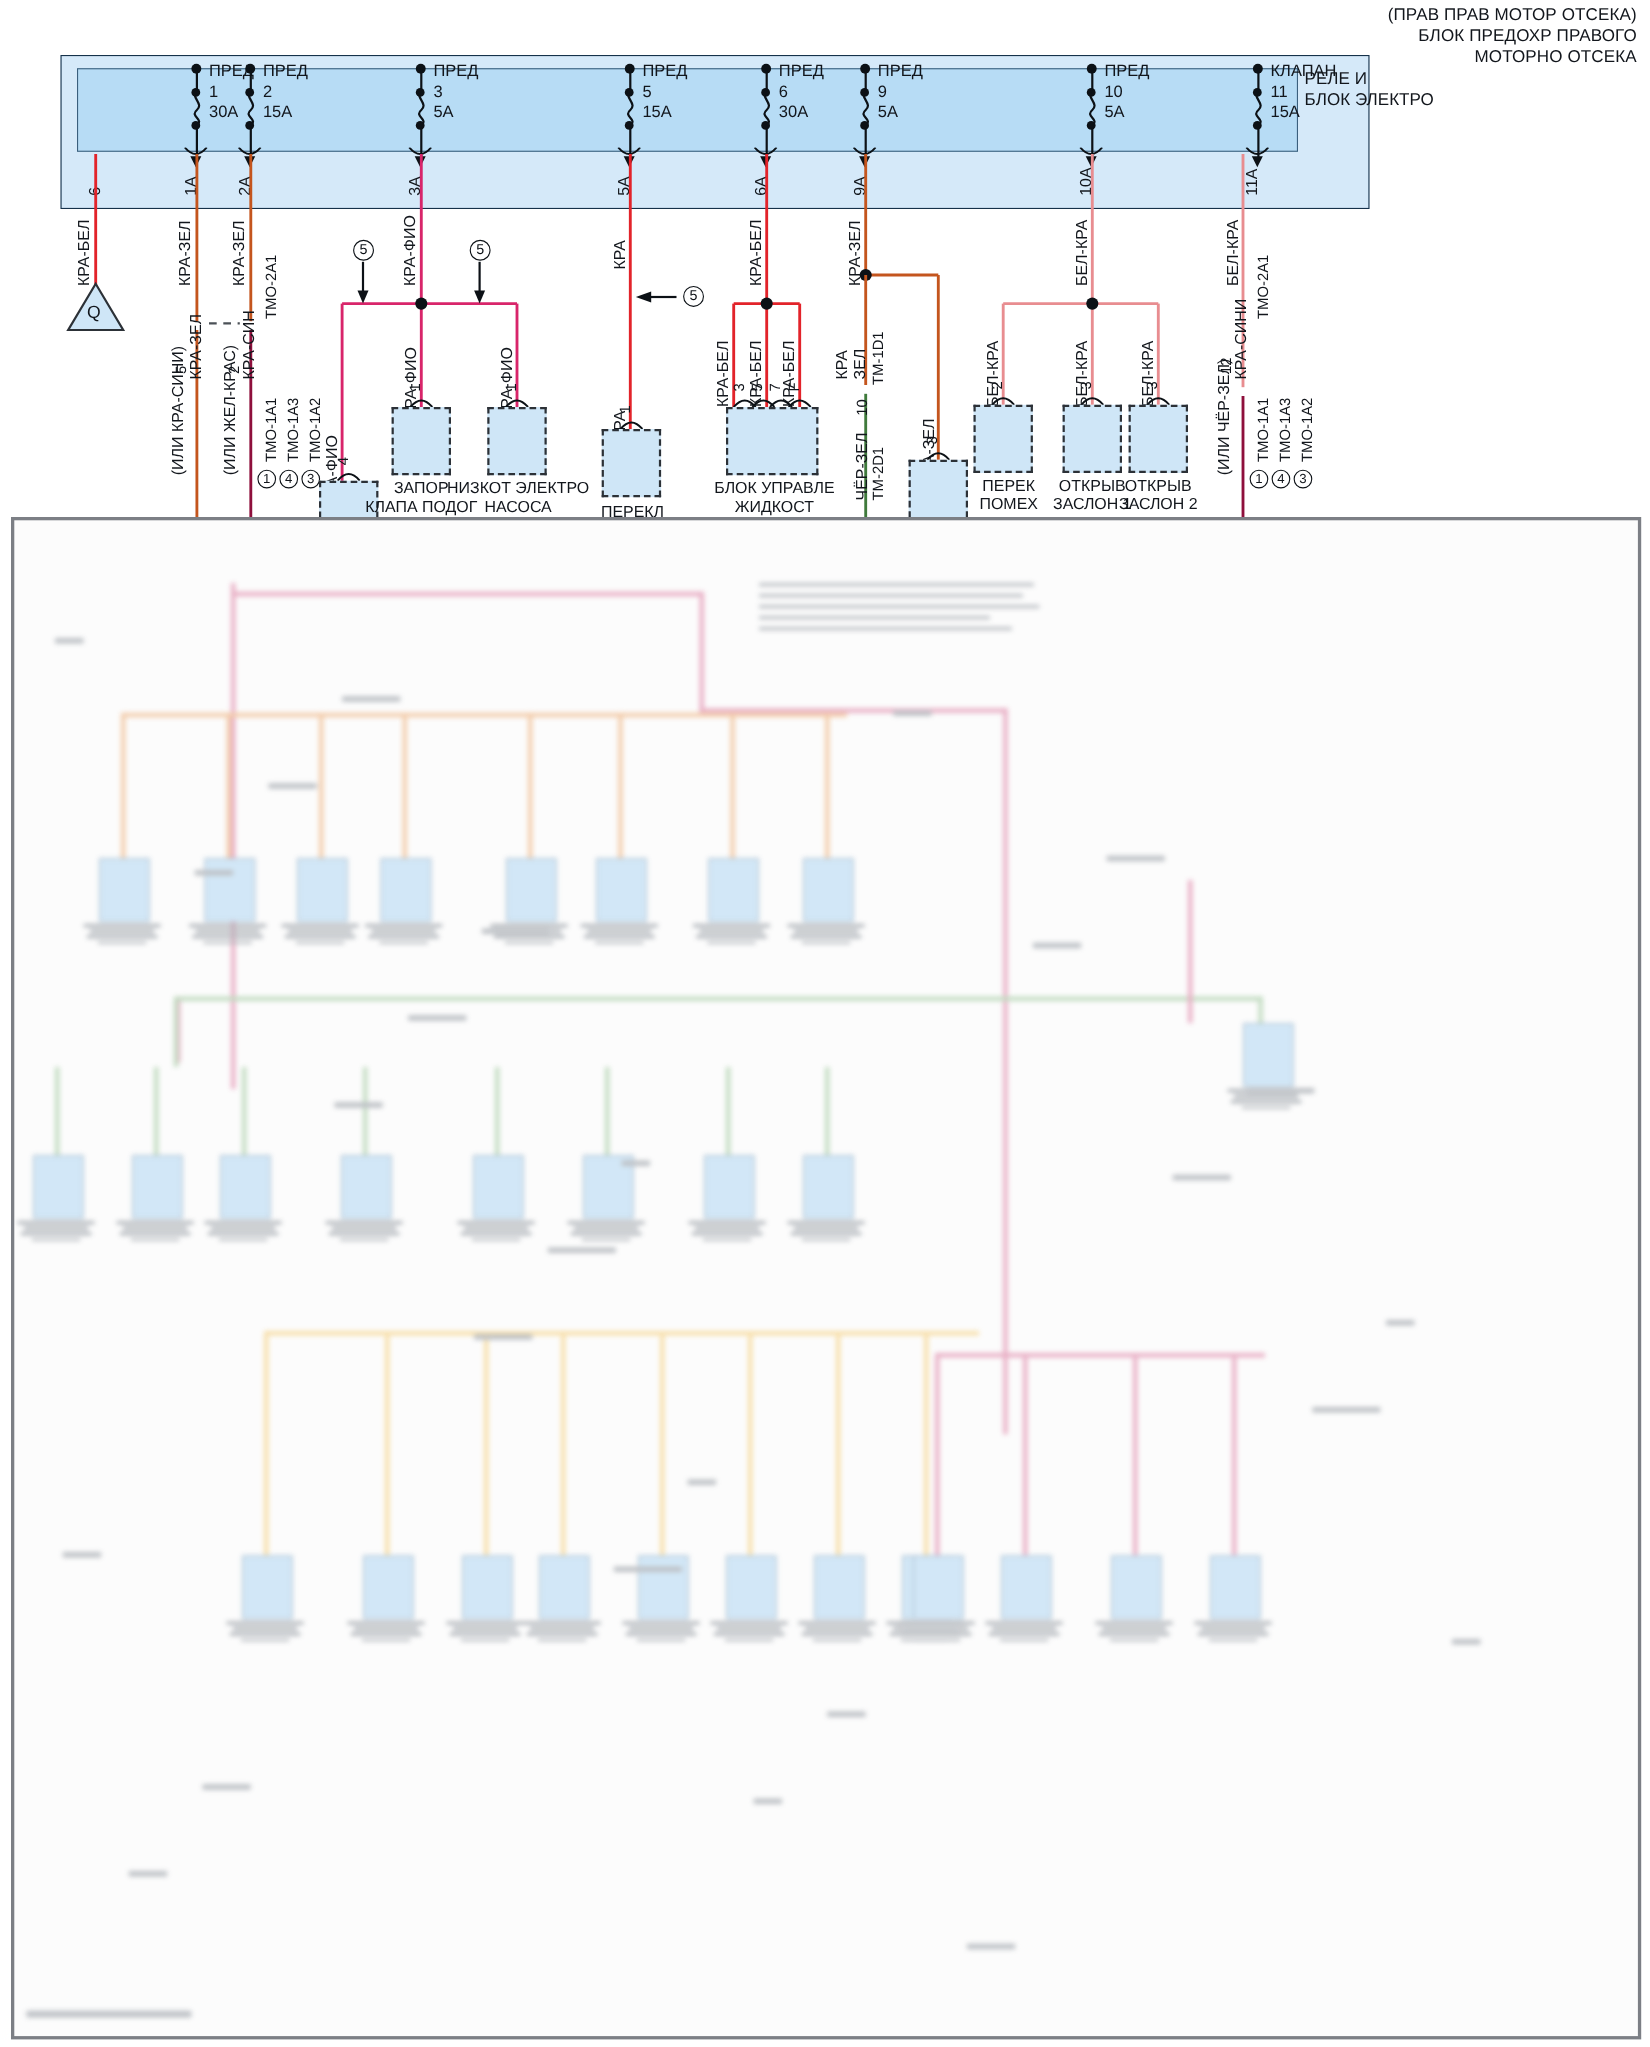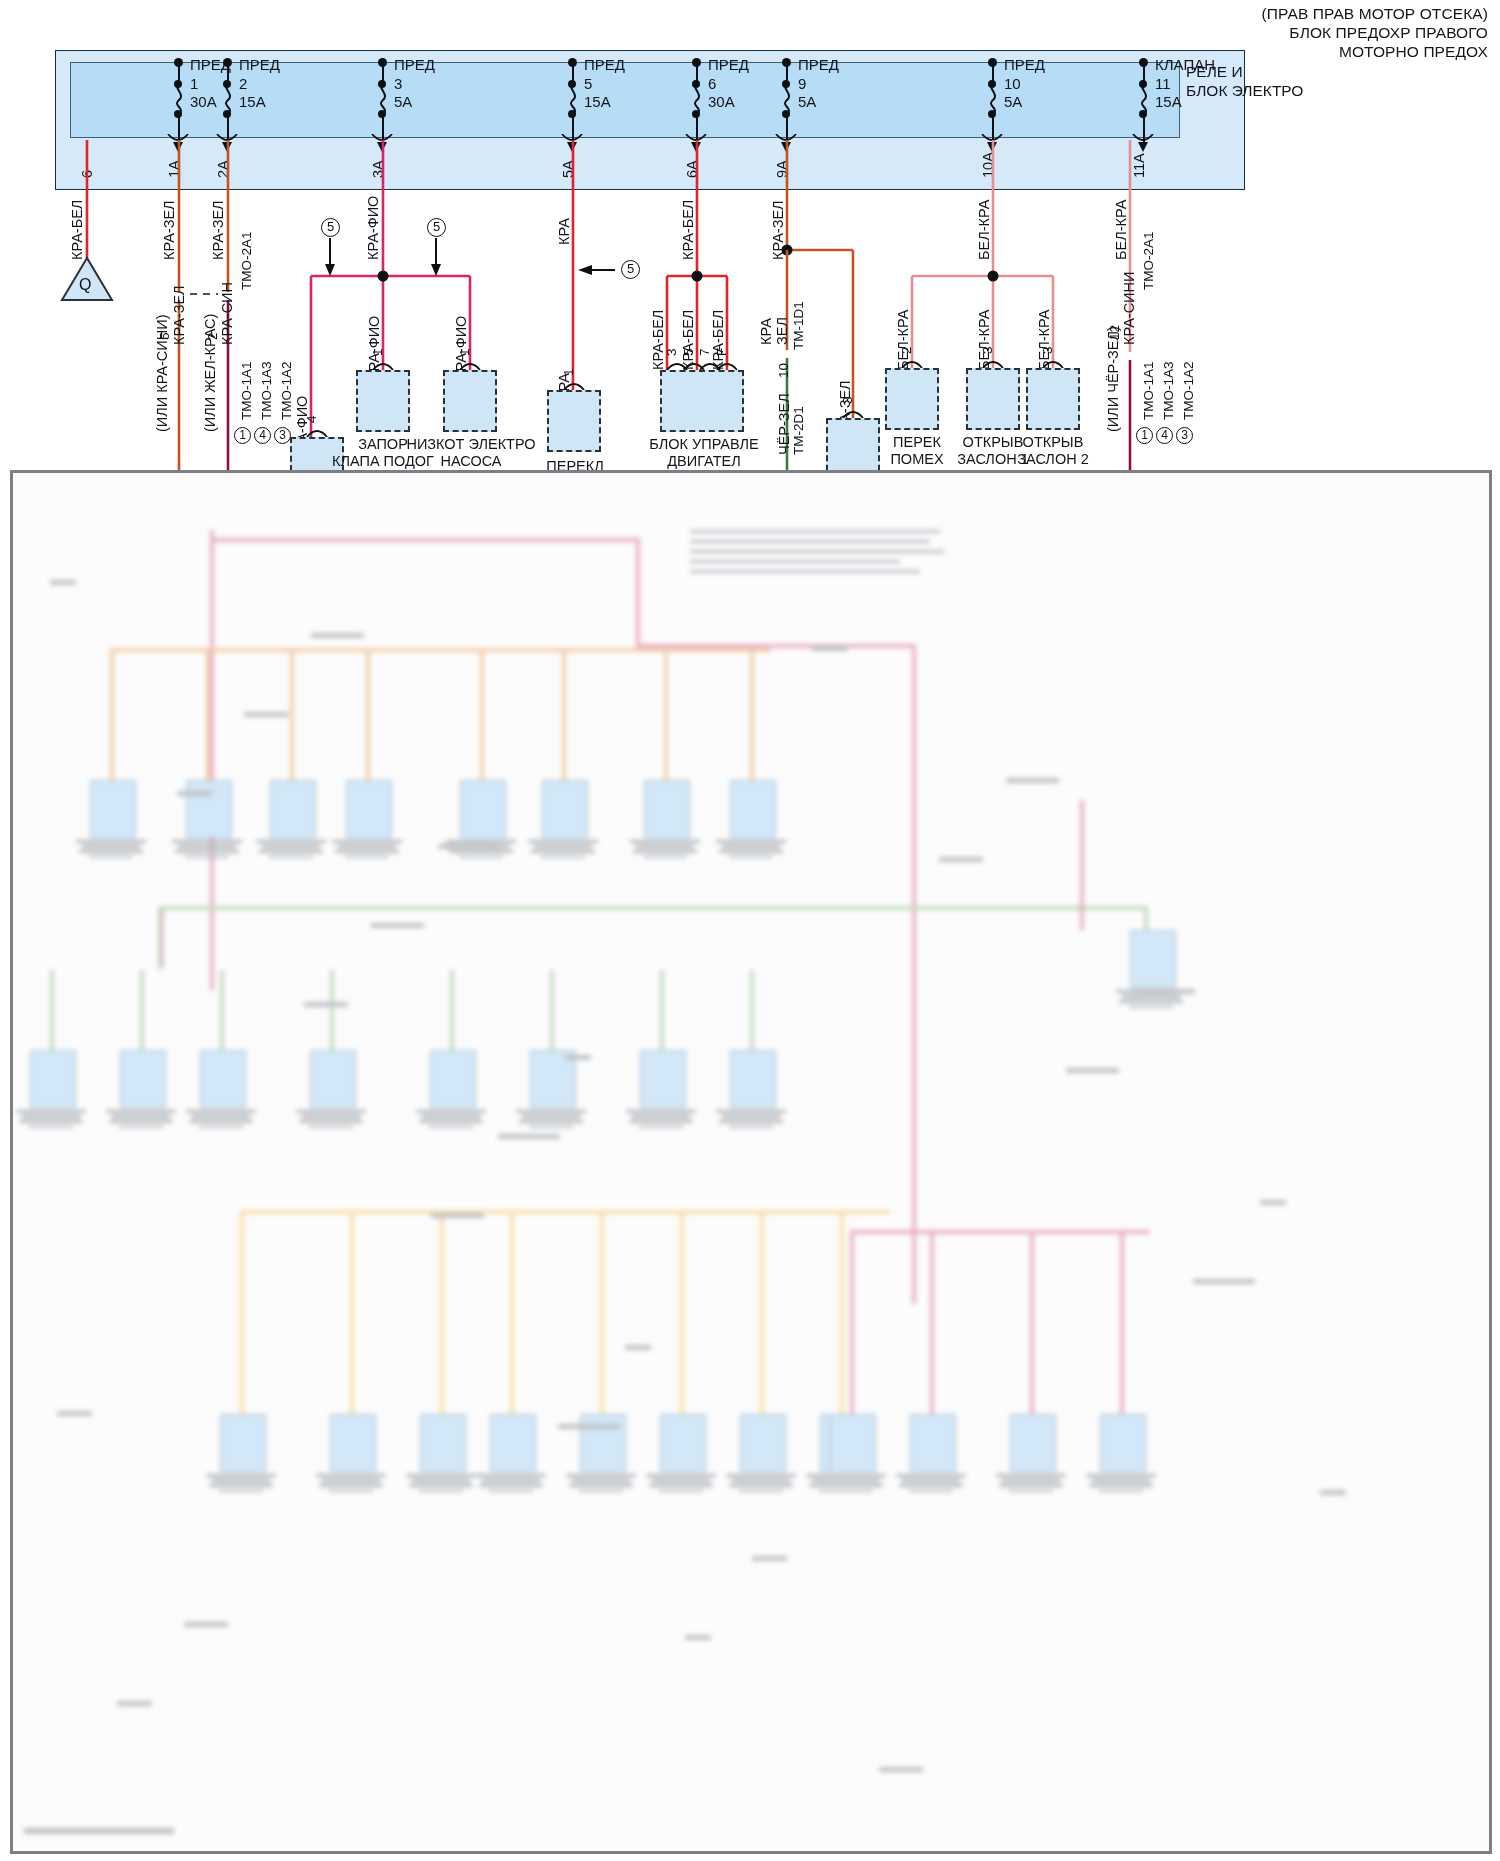--- a/index.html
+++ b/index.html
@@ -71,21 +71,21 @@
   .note-block i { display:block; height:3px; background:#b3b7bd; margin-bottom:7px; border-radius:1px; }
 </style>
 </head>
 <body>
 
 <div id="page">
 
   <div class="title-block">
     <div>(ПРАВ ПРАВ МОТОР ОТСЕКА)</div>
     <div>БЛОК ПРЕДОХР ПРАВОГО</div>
-    <div>МОТОРНО ПРЕДОХ</div>
+    <div>МОТОРНО ОТСЕКА</div>
   </div>
 
   <div class="fusebox-outer"></div>
   <div class="fusebox-inner"></div>
   <div class="fb-label">
     <div>РЕЛЕ И</div>
     <div>БЛОК ЭЛЕКТРО</div>
   </div>
 
   <div class="vlab" style="left:80px; top:178px;">6</div>
@@ -418,21 +418,21 @@
       <div class="comp" style="left: 547px; top: 390px; width: 54px; height: 62px;"></div>
       <div class="comp-label" style="left: 510px; top: 458px; width: 130px;">ПЕРЕКЛ ЖИДКОСТ</div>
       <div class="cup" style="left: 563px; top: 379px;">
         <svg width="22" height="11">
           <path d="M1 11 Q11 -1 21 11" fill="none" stroke="#0c1116" stroke-width="1.8"></path>
         </svg>
       </div>
       <div class="vlab sm" style="left: 562px; top: 376px;">1</div>
       <div class="comp" style="left: 660px; top: 370px; width: 84px; height: 62px;"></div>
       <div class="comp-label" style="left: 636px; top: 436px; width: 136px;">БЛОК УПРАВЛЕ
-ДВИГАТЕЛ</div>
+ЖИДКОСТ</div>
       <div class="cup" style="left: 665.8px; top: 359px;">
         <svg width="22" height="11">
           <path d="M1 11 Q11 -1 21 11" fill="none" stroke="#0c1116" stroke-width="1.8"></path>
         </svg>
       </div>
       <div class="vlab sm" style="left: 664.8px; top: 356px;">3</div>
       <div class="cup" style="left: 682.6px; top: 359px;">
         <svg width="22" height="11">
           <path d="M1 11 Q11 -1 21 11" fill="none" stroke="#0c1116" stroke-width="1.8"></path>
         </svg>

